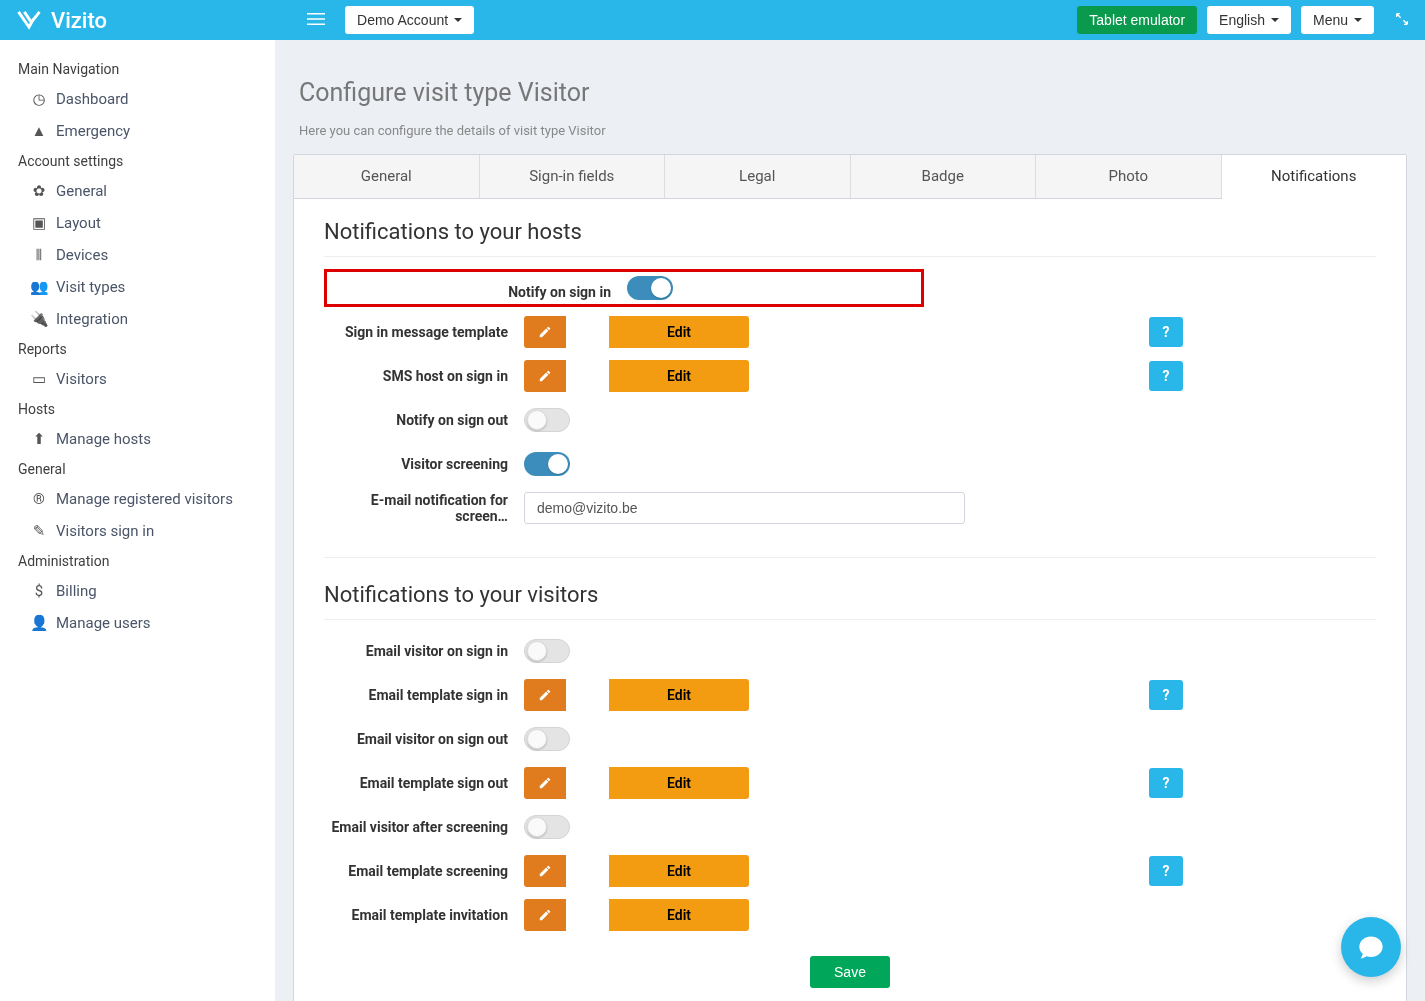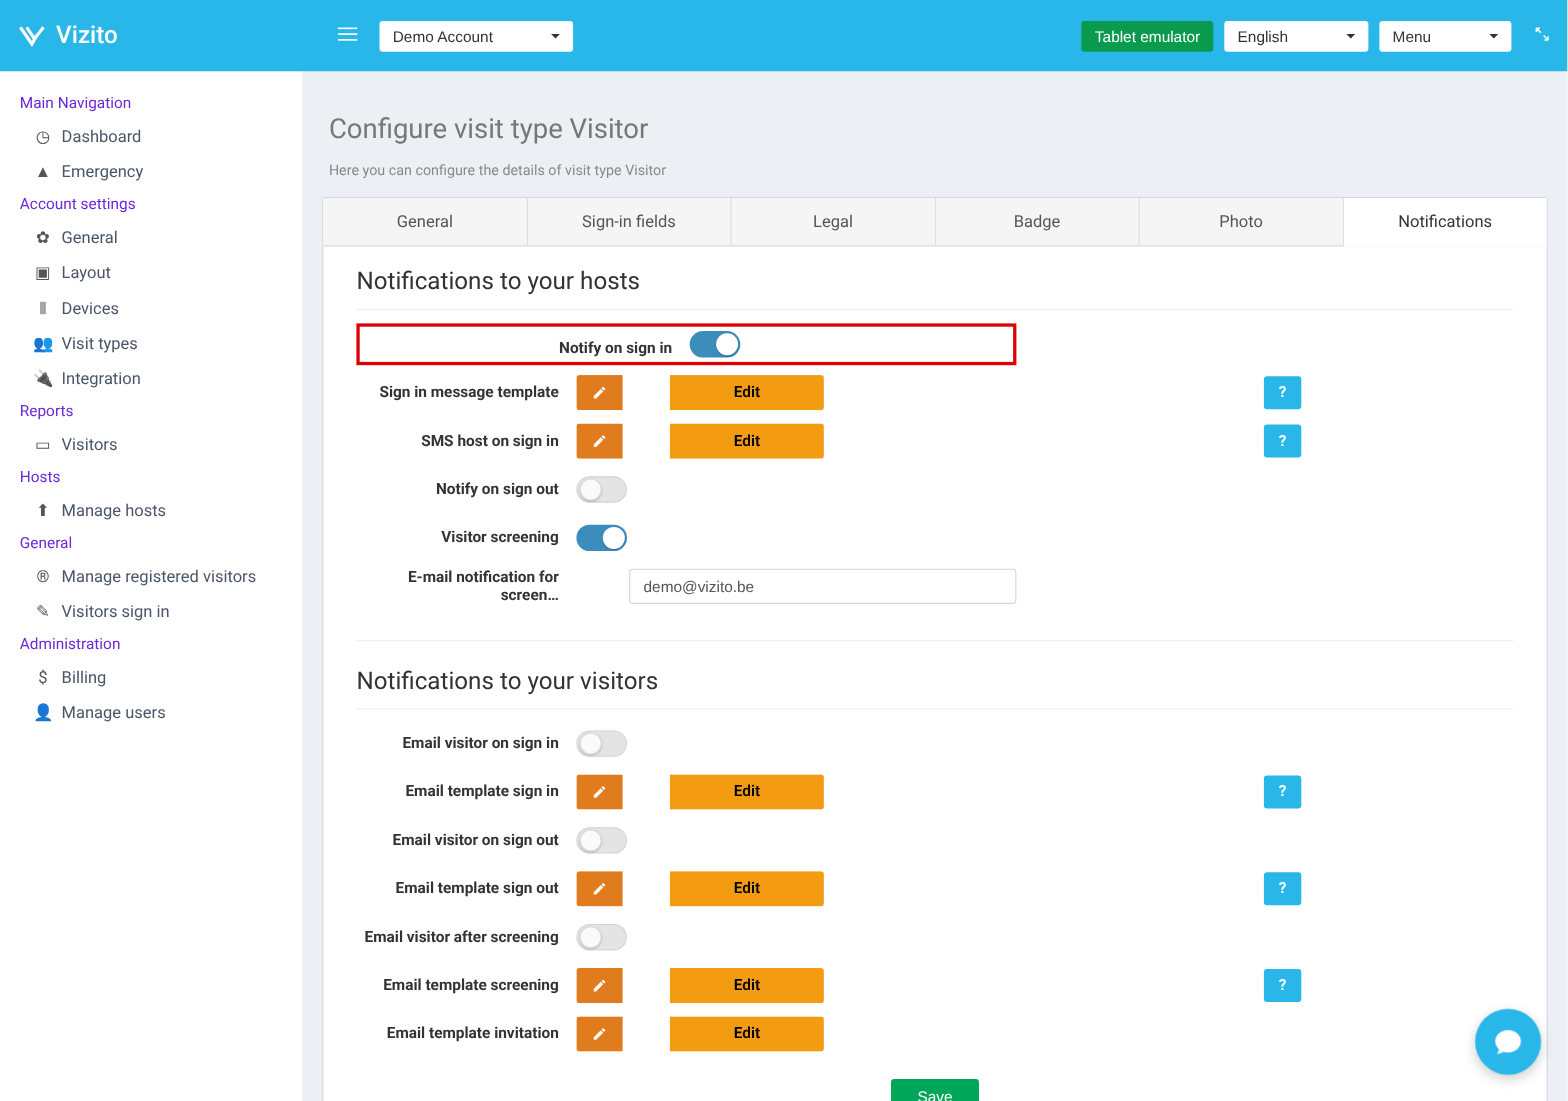--- a/index.html
+++ b/index.html
@@ -1,31 +1,31 @@
 <!DOCTYPE html>
 <html><head>
 <meta charset="utf-8">
 <style>
 * { box-sizing: border-box; margin: 0; padding: 0; }
 body { font-family: -apple-system, BlinkMacSystemFont, "Segoe UI", Roboto, "Helvetica Neue", Arial, sans-serif; font-size: 14px; color: #333; background: #ecf0f5; }
-.topbar { height: 65px; background: #29b6e8; display: flex; align-items: center; padding: 0 15px; color: #fff; }
+.topbar { height: 40px; background: #29b6e8; display: flex; align-items: center; padding: 0 15px; color: #fff; }
 .logo { display: flex; align-items: center; font-size: 22px; font-weight: 500; margin-right: 200px; }
 .logo svg { width: 28px; height: 28px; margin-right: 8px; }
 .hamburger { margin-right: 20px; cursor: pointer; }
-.btn { padding: 6px 12px; border-radius: 3px; font-size: 14px; cursor: pointer; border: none; display: inline-flex; align-items: center; gap: 47px; }
+.btn { padding: 6px 12px; border-radius: 3px; font-size: 14px; cursor: pointer; border: none; display: inline-flex; align-items: center; }
 .btn-white { background: #fff; color: #333; }
 .btn-green { background: #0a9a4d; color: #fff; }
 .btn-success { background: #00a65a; color: #fff; padding: 8px 24px; }
 .topbar-right { margin-left: auto; display: flex; gap: 10px; align-items: center; }
 .caret { display: inline-block; width: 0; height: 0; margin-left: 6px; vertical-align: middle; border-top: 4px solid; border-right: 4px solid transparent; border-left: 4px solid transparent; }
 .expand-icon { color: #fff; margin-left: 10px; cursor: pointer; }
 
 .layout { display: flex; min-height: calc(100vh - 54px); }
 .sidebar { width: 275px; background: #fff; padding: 15px 0; font-size: 15px; }
-.sidebar-header { color: #6d28d9; padding: 6px 18px; font-size: 14px; }
+.sidebar-header { color: #404040; padding: 6px 18px; font-size: 14px; }
 .sidebar-item { padding: 7px 18px 7px 30px; color: #4a5568; cursor: pointer; display: flex; align-items: center; }
 .sidebar-item .icon { width: 18px; display: inline-block; margin-right: 8px; text-align: center; color: #555; }
 
 .main { flex: 1; background: #ecf0f5; }
 .content-header { padding: 20px 24px 16px; }
 .content-header h1 { font-size: 25px; font-weight: 400; color: #777; margin-top: 18px; }
 .content-header p { font-size: 13px; color: #888; margin-top: 16px; }
 
 .content-body { padding: 0 18px 40px; }
 .panel { background: #fff; border: 1px solid #d2d6de; border-radius: 2px; }
@@ -39,21 +39,21 @@
 .section-divider { border-bottom: 1px solid #eee; margin: 30px 0 24px; }
 
 .form-row { display: flex; align-items: center; min-height: 38px; margin-bottom: 6px; }
 .form-row.highlighted { border: 3px solid #dd0000; padding: 4px 0; margin-bottom: 6px; width: 600px; margin-left: 0; align-items: flex-end; }
 .form-label { width: 200px; text-align: right; padding-right: 16px; font-weight: 700; color: #333; font-size: 14px; }
 .form-control-area { flex: 0 0 auto; display: flex; align-items: center; }
 .edit-btn { display: inline-flex; align-items: stretch; border-radius: 3px; overflow: hidden; height: 32px; }
 .edit-btn .icon-part { width: 42px; background: #e07c1e; display: flex; align-items: center; justify-content: center; }
 .edit-btn .text-part { width: 140px; background: #f39c12; color: #000000; display: flex; align-items: center; justify-content: center; font-weight: 600; font-size: 14px; margin-left: 43px; }
 .help-btn { width: 34px; height: 30px; background: #29b6e8; color: #fff; border-radius: 3px; display: inline-flex; align-items: center; justify-content: center; font-weight: 700; cursor: pointer; margin-left: 400px; }
-.text-input { width: 352px; padding: 7px 12px; border: 1px solid #d2d6de; border-radius: 3px; font-size: 14px; color: #555; margin-left: 48px; }
+.text-input { width: 441px; padding: 7px 12px; border: 1px solid #d2d6de; border-radius: 3px; font-size: 14px; color: #555; }
 
 .toggle { position: relative; width: 46px; height: 24px; border-radius: 24px; cursor: pointer; }
 .toggle.off { background: #e4e4e4; border: 1px solid #d4d4d4; }
 .toggle.on { background: #3c8dbc; }
 .toggle .knob { position: absolute; top: 2px; width: 20px; height: 20px; background: #fff; border-radius: 50%; box-shadow: 0 1px 2px rgba(0,0,0,0.2); }
 .toggle.off .knob { left: 2px; background: #fafafa; border: 1px solid #ddd; top: 1px; width: 20px; height: 20px; }
 .toggle.on .knob { right: 2px; }
 
 .save-row { text-align: center; padding: 16px 0 0; }
 

